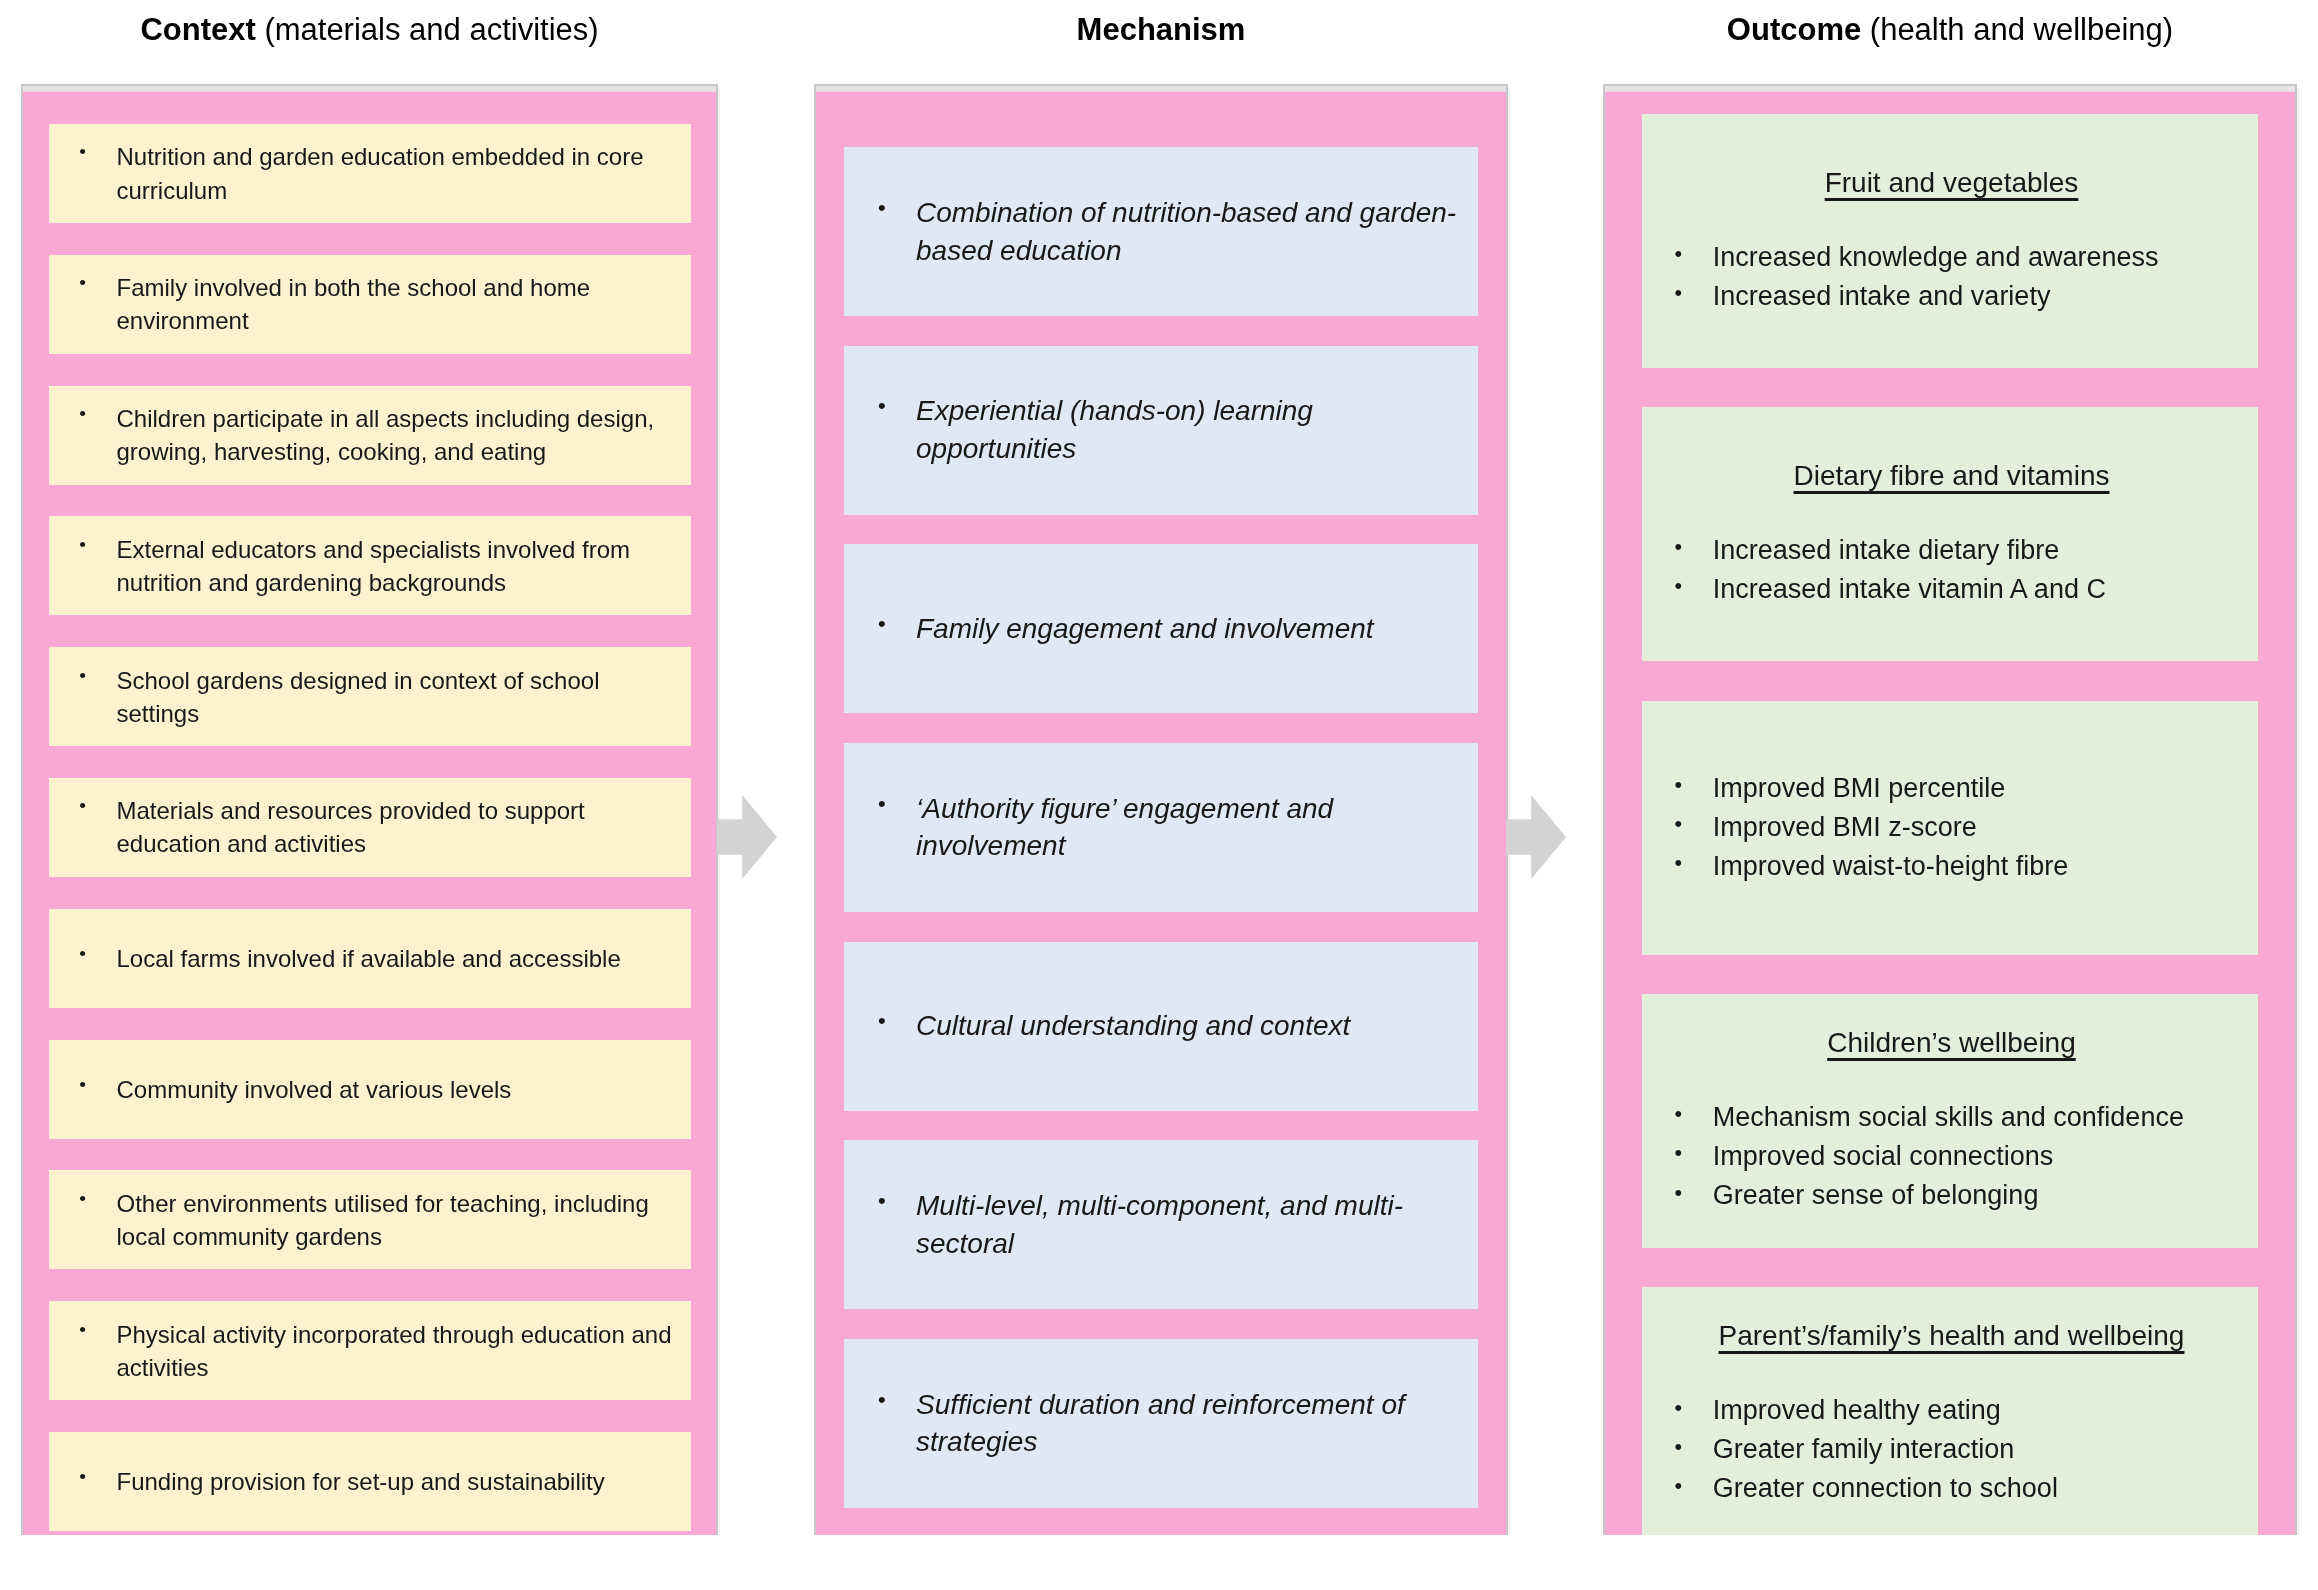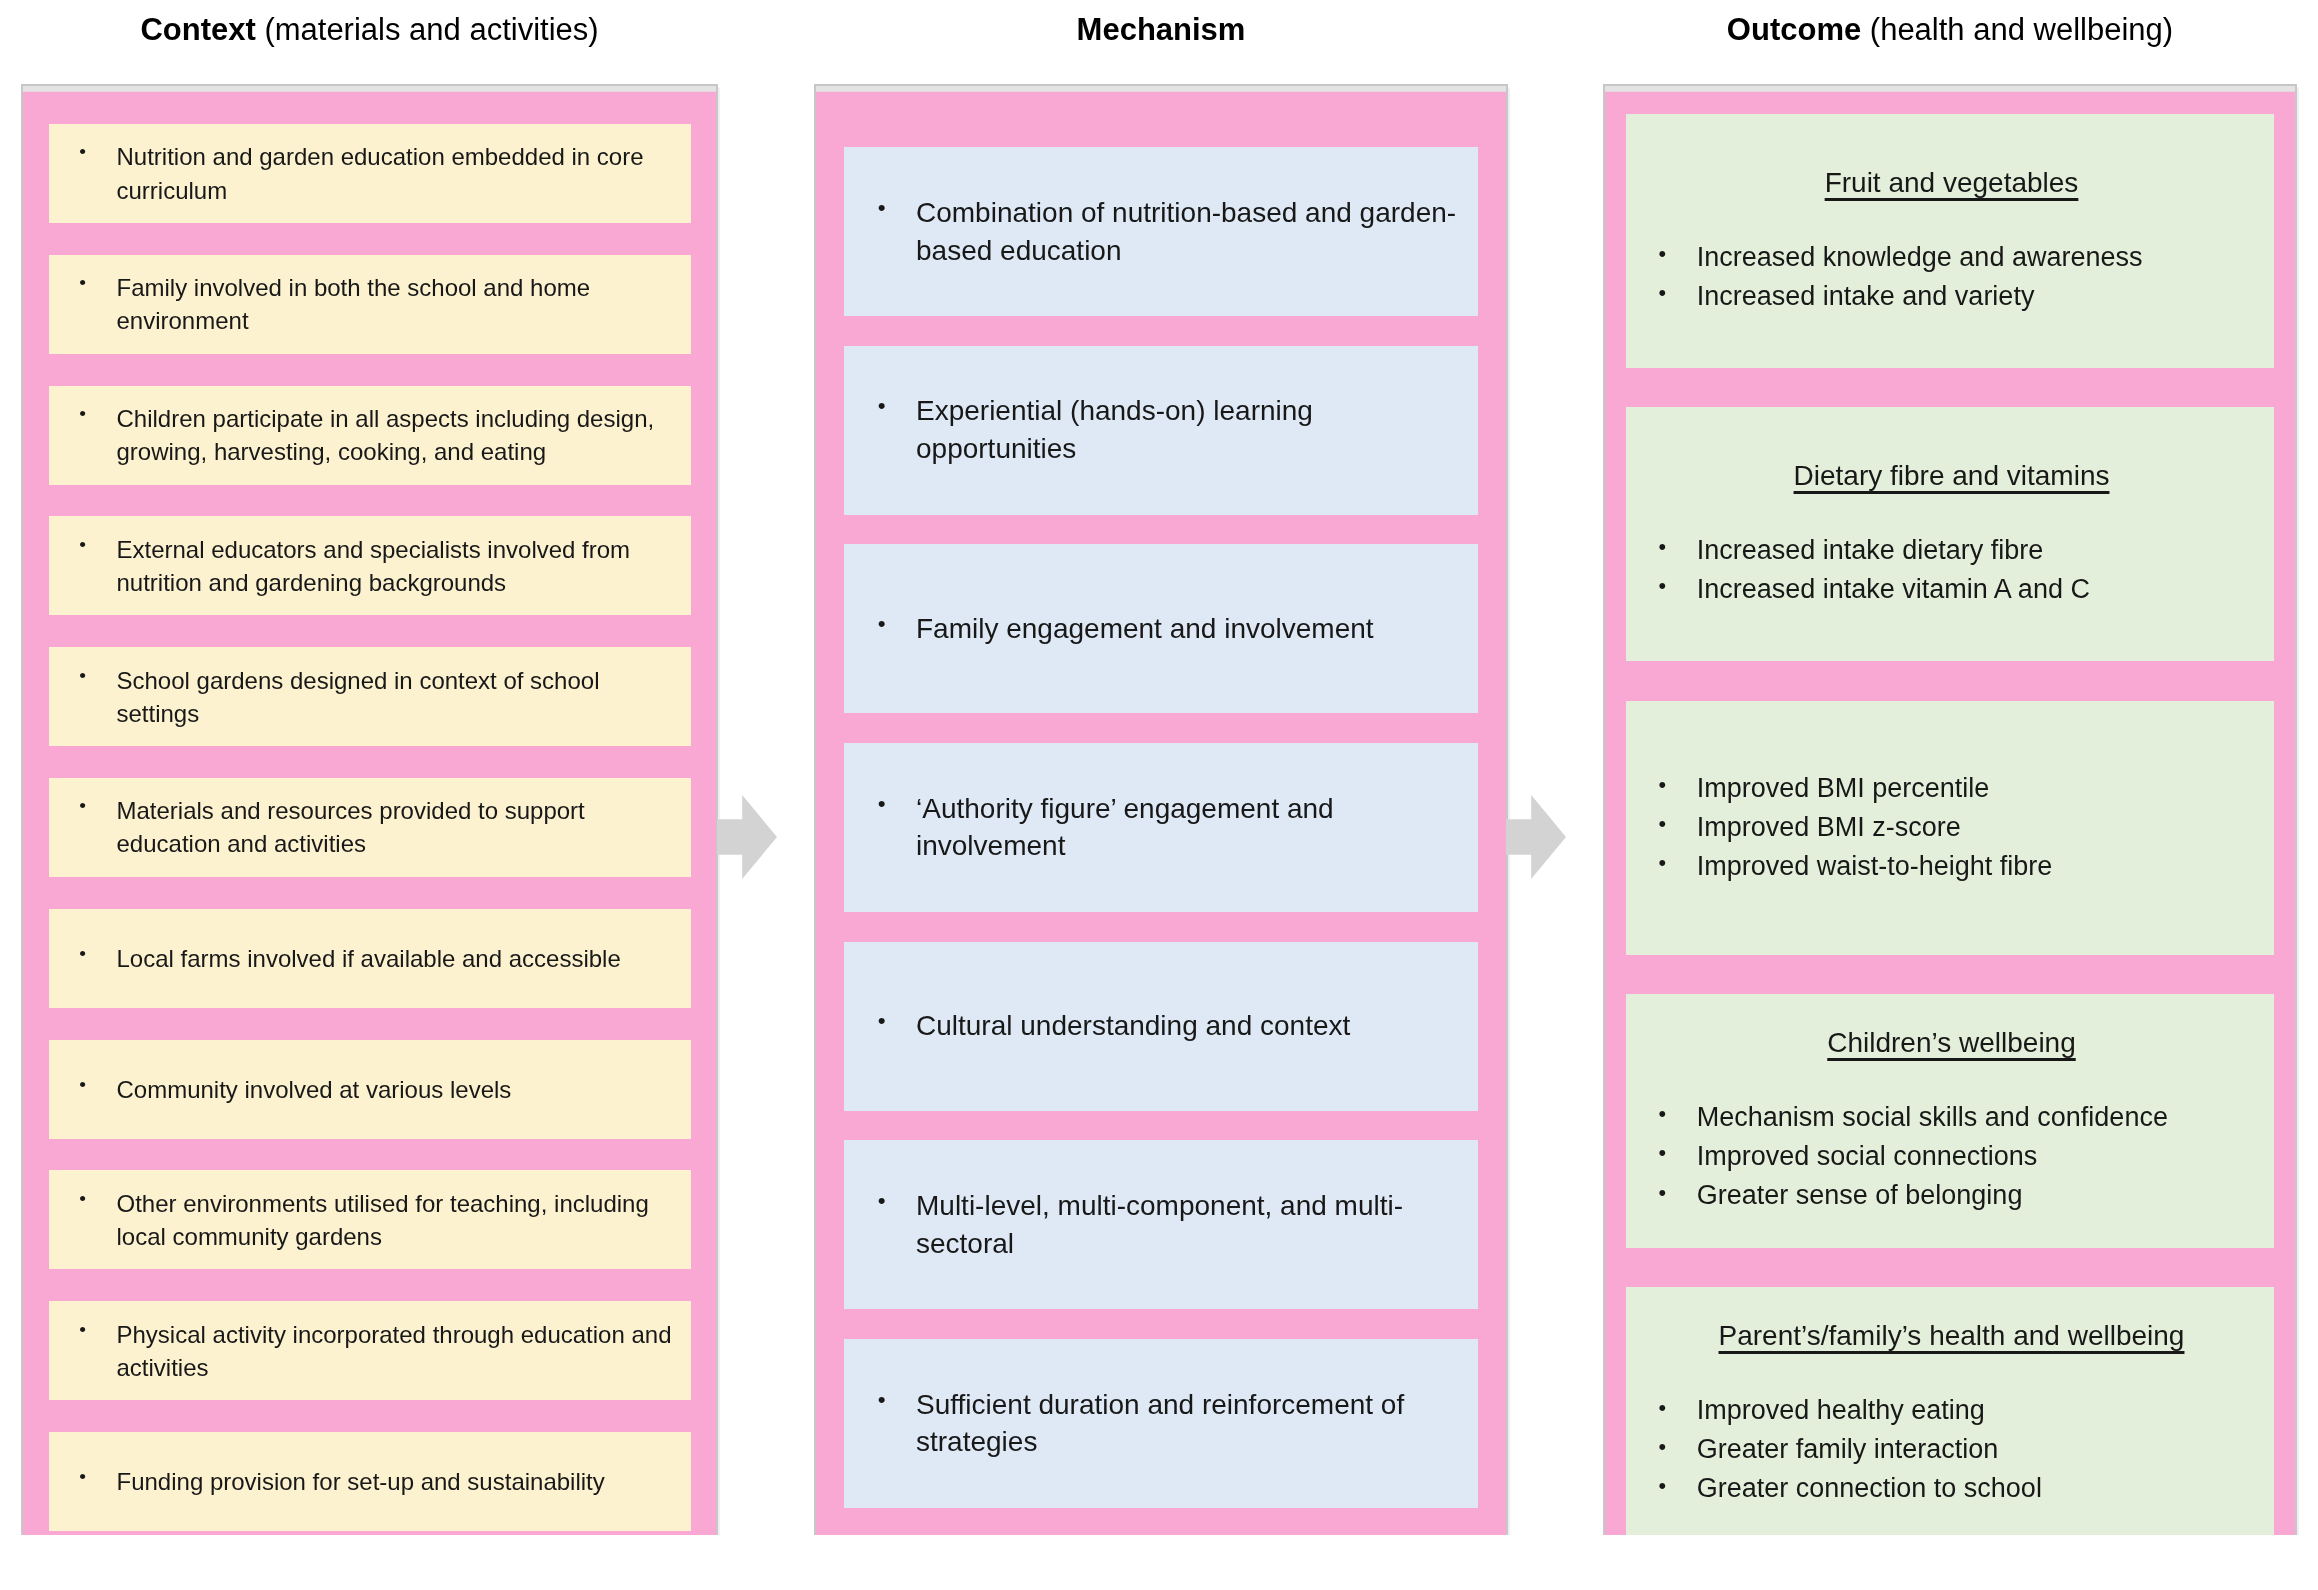--- a/index.html
+++ b/index.html
@@ -33,41 +33,42 @@
   #panel-context{left:21px;width:697px;}
   #panel-mechanism{left:814px;width:694px;}
   #panel-outcome{left:1603px;width:694px;}
 
   .vlist{
     display:flex;flex-direction:column;justify-content:space-between;
     height:100%;box-sizing:border-box;
   }
   #panel-context .vlist{padding:38px 25.5px;}
   #panel-mechanism .vlist{padding:61px 28px;}
-  #panel-outcome .vlist{padding:28px 21px;}
+  #panel-outcome .vlist{padding:28px 37px;}
 
   
   .ybox{
     background:#fcf2cf;
     min-height:99px;
     display:flex;align-items:center;
     padding:10px 10px 10px 28px;
     box-sizing:border-box;
   }
   .ybox .item-text{
     position:relative;padding-left:40px;
     font-size:24px;line-height:1.38;
   }
   
   .bbox{
     background:#dee9f5;
     min-height:169px;
     display:flex;align-items:center;
     padding:11.4px 11.4px 11.4px 31px;
     box-sizing:border-box;
+    font-style:italic;
   }
   .bbox .item-text{
     position:relative;padding-left:41px;
     font-size:28px;line-height:1.35;
   }
   .item-text::before{
     content:"\2022";
     position:absolute;left:2.8px;top:-0.05em;
     font-size:0.8em;
   }

